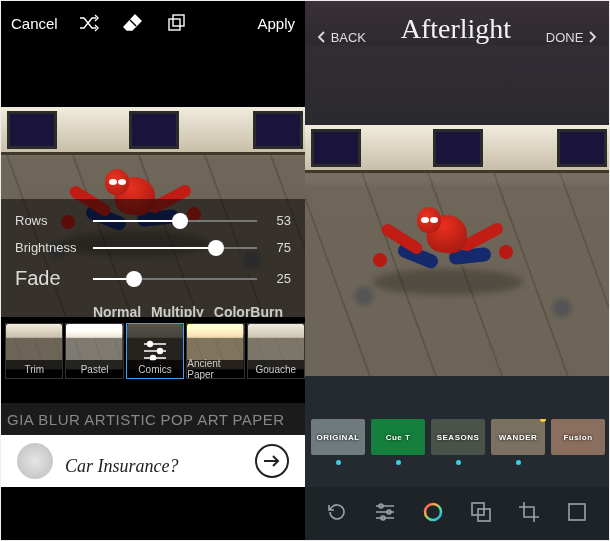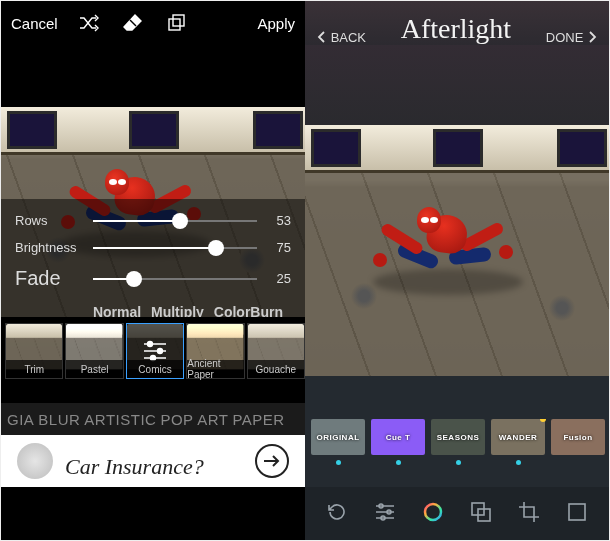--- a/index.html
+++ b/index.html
@@ -58,21 +58,21 @@
   .fthumb .mini { position:absolute; inset:0; border-radius:2px; overflow:hidden; }
   .fthumb .mini .scene { transform: scale(0.3); transform-origin: top left; width:333%; height:280%; }
   .fthumb.sel { border:1.5px solid #3aa0ff; }
   .fthumb.sel .ficon { position:absolute; inset:0; background:rgba(0,0,0,0.65); display:flex; align-items:center; justify-content:center; }
   .fthumb .fname { position:absolute; left:0; right:0; bottom:0; height:18px; font-size:10px; background:rgba(0,0,0,0.7); color:#ccc; display:flex; align-items:center; justify-content:center; }
 
   .catbar { height: 32px; background:#1b1b1b; display:flex; align-items:center; gap:4px; padding:0 6px; font-size:15px; color:#888; font-weight:400; letter-spacing:0.5px; overflow:hidden; white-space:nowrap; }
 
   .ad { height: 52px; background:#fff; color:#222; display:flex; align-items:center; padding:0 16px; gap:12px; }
   .ad .adimg { width:36px; height:36px; border-radius:50%; background: radial-gradient(#e5e5e5,#bcbcbc); }
-  .ad .adtxt { flex:1; font-size:22px; font-style:italic; font-family: Georgia, serif; margin-top: 11px; }
+  .ad .adtxt { flex:1; font-size:18px; font-style:italic; font-family: Georgia, serif; margin-top: 11px; }
   .ad .adgo { width:34px; height:34px; border:2px solid #222; border-radius:50%; display:flex; align-items:center;justify-content:center; }
 
   
   .r-top { height:44px; display:flex; align-items:flex-end; justify-content:space-between; padding:0 12px; font-size:13px; color:#ddd; background: linear-gradient(#3a3137,#2c2a30); }
   .brand { font-family: Liberation Serif, serif; font-size:28px; color:#f3f3f3; }
   .r-void { height:80px; background: linear-gradient(#332c34, #2a2a2e); }
 
   .r-scene-wrap { height: 252px; }
   .r-scene-wrap .scene { height: 100%; }
 
@@ -300,21 +300,21 @@
     <div class="r-fgap"></div>
 
     <div class="r-filters">
       <div class="rfthumb">
         <div class="rfimg" style="background:#6f7b7d">
             <div class="lab">ORIGINAL</div>
           </div>
         <div class="dot"></div>
       </div>
       <div class="rfthumb">
-        <div class="rfimg" style="background:#8b5cf6">
+        <div class="rfimg" style="background:#15803d">
             <div class="lab">Cue T</div>
           </div>
         <div class="dot"></div>
       </div>
       <div class="rfthumb">
         <div class="rfimg" style="background:#4a534a">
             <div class="lab">SEASONS</div>
           </div>
         <div class="dot"></div>
       </div>

